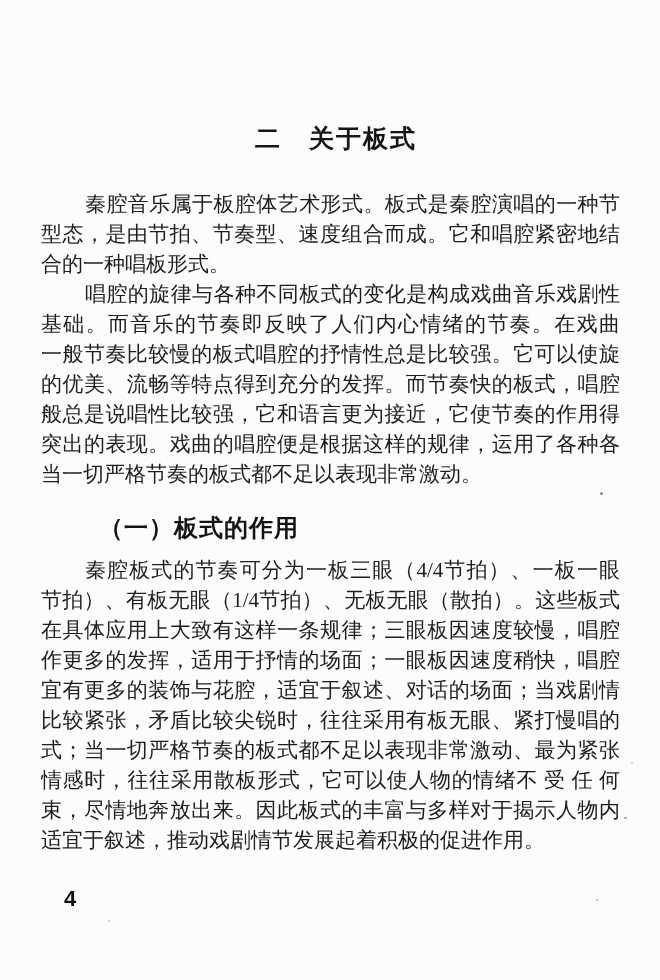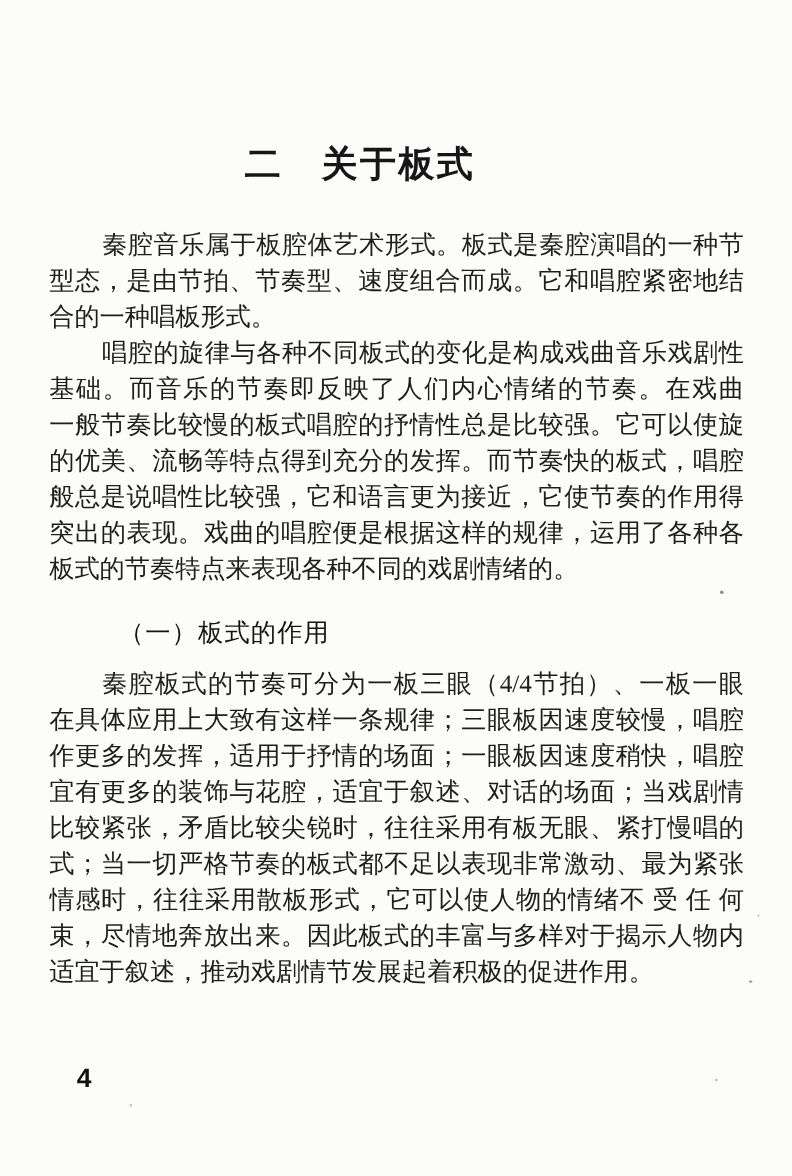--- a/index.html
+++ b/index.html
@@ -19,24 +19,25 @@
   }
   .chapter-title {
     position: absolute;
     top: 121px;
     left: 0;
     width: 600px;            
     margin: 0;
     text-align: center;
     font-family: "Liberation Sans", "DejaVu Sans", sans-serif;
     font-weight: bold;
-    font-size: 30px;
+    font-size: 25px;
     letter-spacing: 2px;
     line-height: 34px;
     color: #161616;
+    padding-left: 36px;
   }
   .body-text {
     position: absolute;
     top: 189px;
     left: 41px;
     width: 579px;
     font-size: 21px;
     line-height: 30px;
     color: #1d1d1d;
   }
@@ -51,22 +52,22 @@
   .ln.end {
     text-align-last: left;
   }
   .ln.ind {
     text-indent: 44px;
   }
   .section-heading {
     margin: 24px 0 12px 0;
     padding-left: 58px;
     font-family: "Liberation Sans", "DejaVu Sans", sans-serif;
-    font-weight: normal;
-    font-size: 21px;
+    font-weight: bold;
+    font-size: 24px;
     line-height: 30px;
     letter-spacing: 1px;
     color: #141414;
   }
   .page-number {
     position: absolute;
     top: 886px;
     left: 64px;
     font-family: "Liberation Sans", "DejaVu Sans", sans-serif;
     font-weight: bold;
@@ -95,25 +96,26 @@
     <div class="ln ind">秦腔音乐属于板腔体艺术形式。板式是秦腔演唱的一种节奏</div>
     <div class="ln">型态，是由节拍、节奏型、速度组合而成。它和唱腔紧密地结合</div>
     <div class="ln end">合的一种唱板形式。</div>
 
     <div class="ln ind">唱腔的旋律与各种不同板式的变化是构成戏曲音乐戏剧性的</div>
     <div class="ln">基础。而音乐的节奏即反映了人们内心情绪的节奏。在戏曲里，</div>
     <div class="ln">一般节奏比较慢的板式唱腔的抒情性总是比较强。它可以使旋律</div>
     <div class="ln">的优美、流畅等特点得到充分的发挥。而节奏快的板式，唱腔一</div>
     <div class="ln">般总是说唱性比较强，它和语言更为接近，它使节奏的作用得到</div>
     <div class="ln">突出的表现。戏曲的唱腔便是根据这样的规律，运用了各种各样</div>
-    <div class="ln end">板式的节奏特点来表现各种不同的戏剧情绪的。</div>
+    <div class="ln end">当一切严格节奏的板式都不足以表现非常激动。</div>
 
     <h2 class="section-heading">（一）板式的作用</h2>
 
     <div class="ln ind">秦腔板式的节奏可分为一板三眼（4/4节拍）、一板一眼(2/4</div>
+    <div class="ln">节拍）、有板无眼（1/4节拍）、无板无眼（散拍）。这些板式</div>
     <div class="ln">在具体应用上大致有这样一条规律；三眼板因速度较慢，唱腔可</div>
     <div class="ln">作更多的发挥，适用于抒情的场面；一眼板因速度稍快，唱腔不</div>
     <div class="ln">宜有更多的装饰与花腔，适宜于叙述、对话的场面；当戏剧情节</div>
     <div class="ln">比较紧张，矛盾比较尖锐时，往往采用有板无眼、紧打慢唱的形</div>
     <div class="ln">式；当一切严格节奏的板式都不足以表现非常激动、最为紧张的</div>
     <div class="ln">情感时，往往采用散板形式，它可以使人物的情绪不 受 任 何 拘</div>
     <div class="ln">束，尽情地奔放出来。因此板式的丰富与多样对于揭示人物内心</div>
     <div class="ln end">适宜于叙述，推动戏剧情节发展起着积极的促进作用。</div>
   </div>
 

